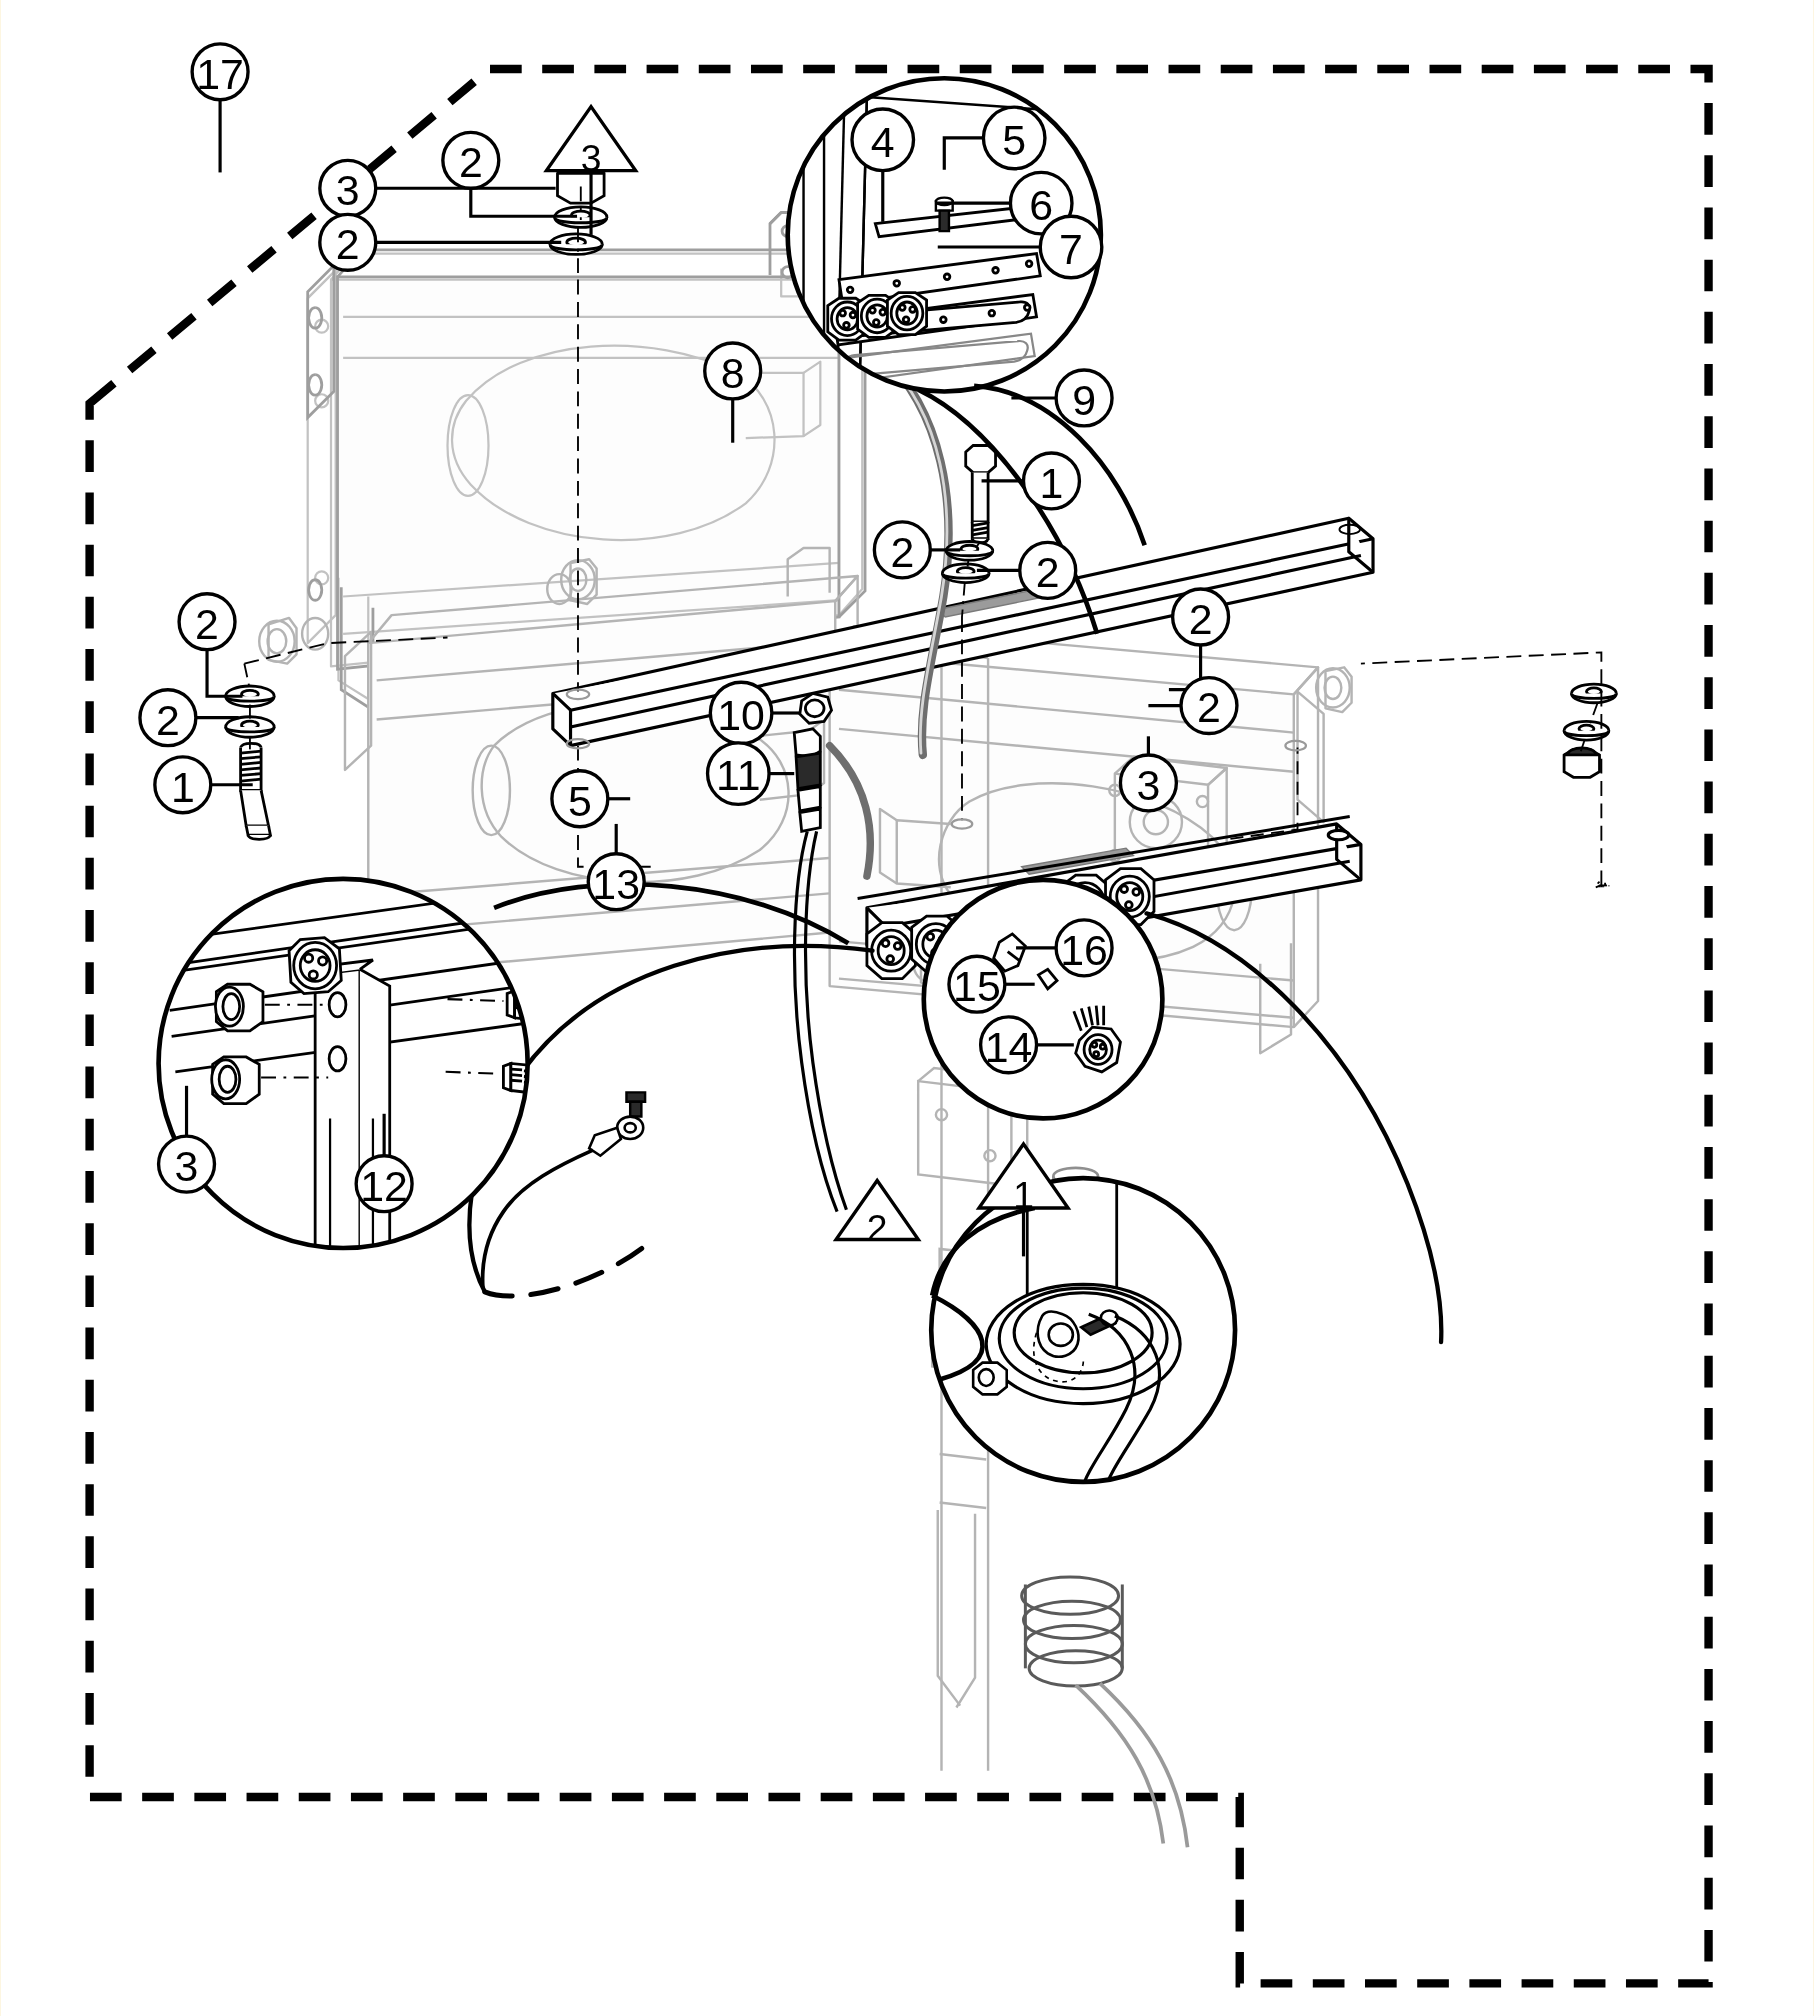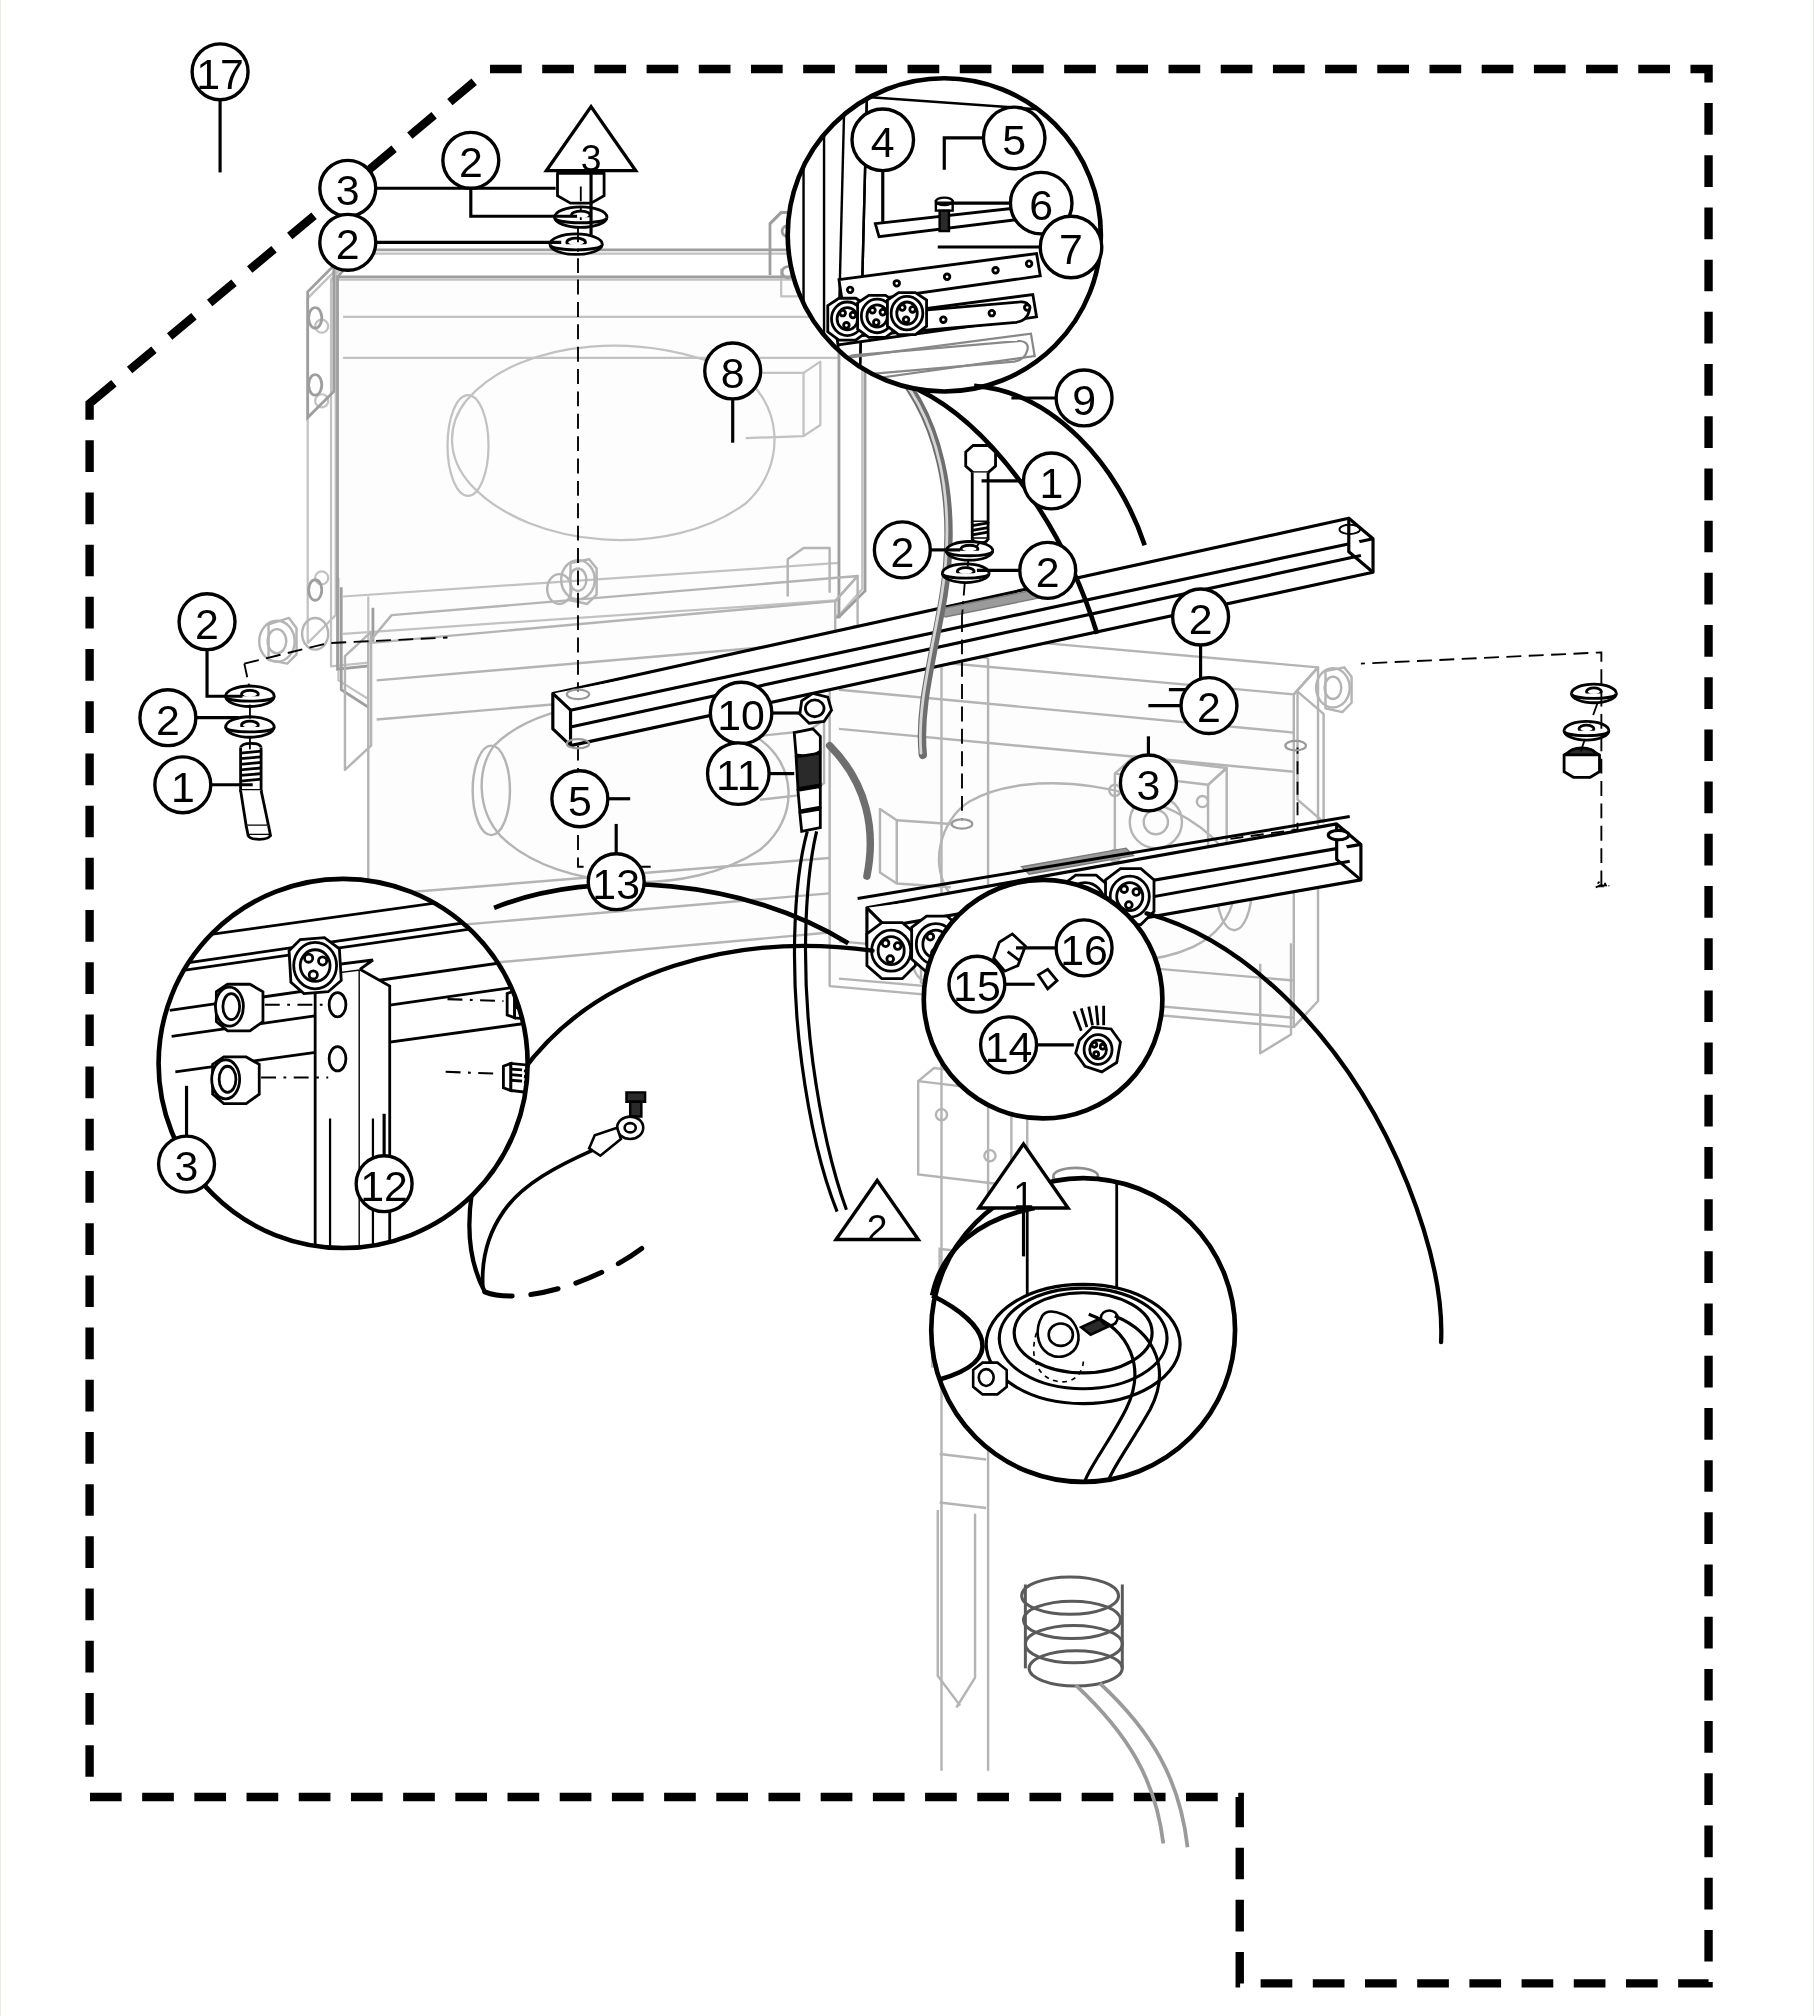--- a/index.html
+++ b/index.html
@@ -7,21 +7,21 @@
     padding: 0;
     background: #ffffff;
   }
   body {
     font-family: "Liberation Sans", sans-serif;
   }
   #sheet {
     position: relative;
     width: 1814px;
     height: 2016px;
-    background: #4d7c0f;
+    background: #eab308;
     overflow: hidden;
   }
   #sheet svg {
     position: absolute;
     left: 0;
     top: 0;
   }
   .callout-num {
     font-family: "Liberation Sans", sans-serif;
     font-size: 46px;

